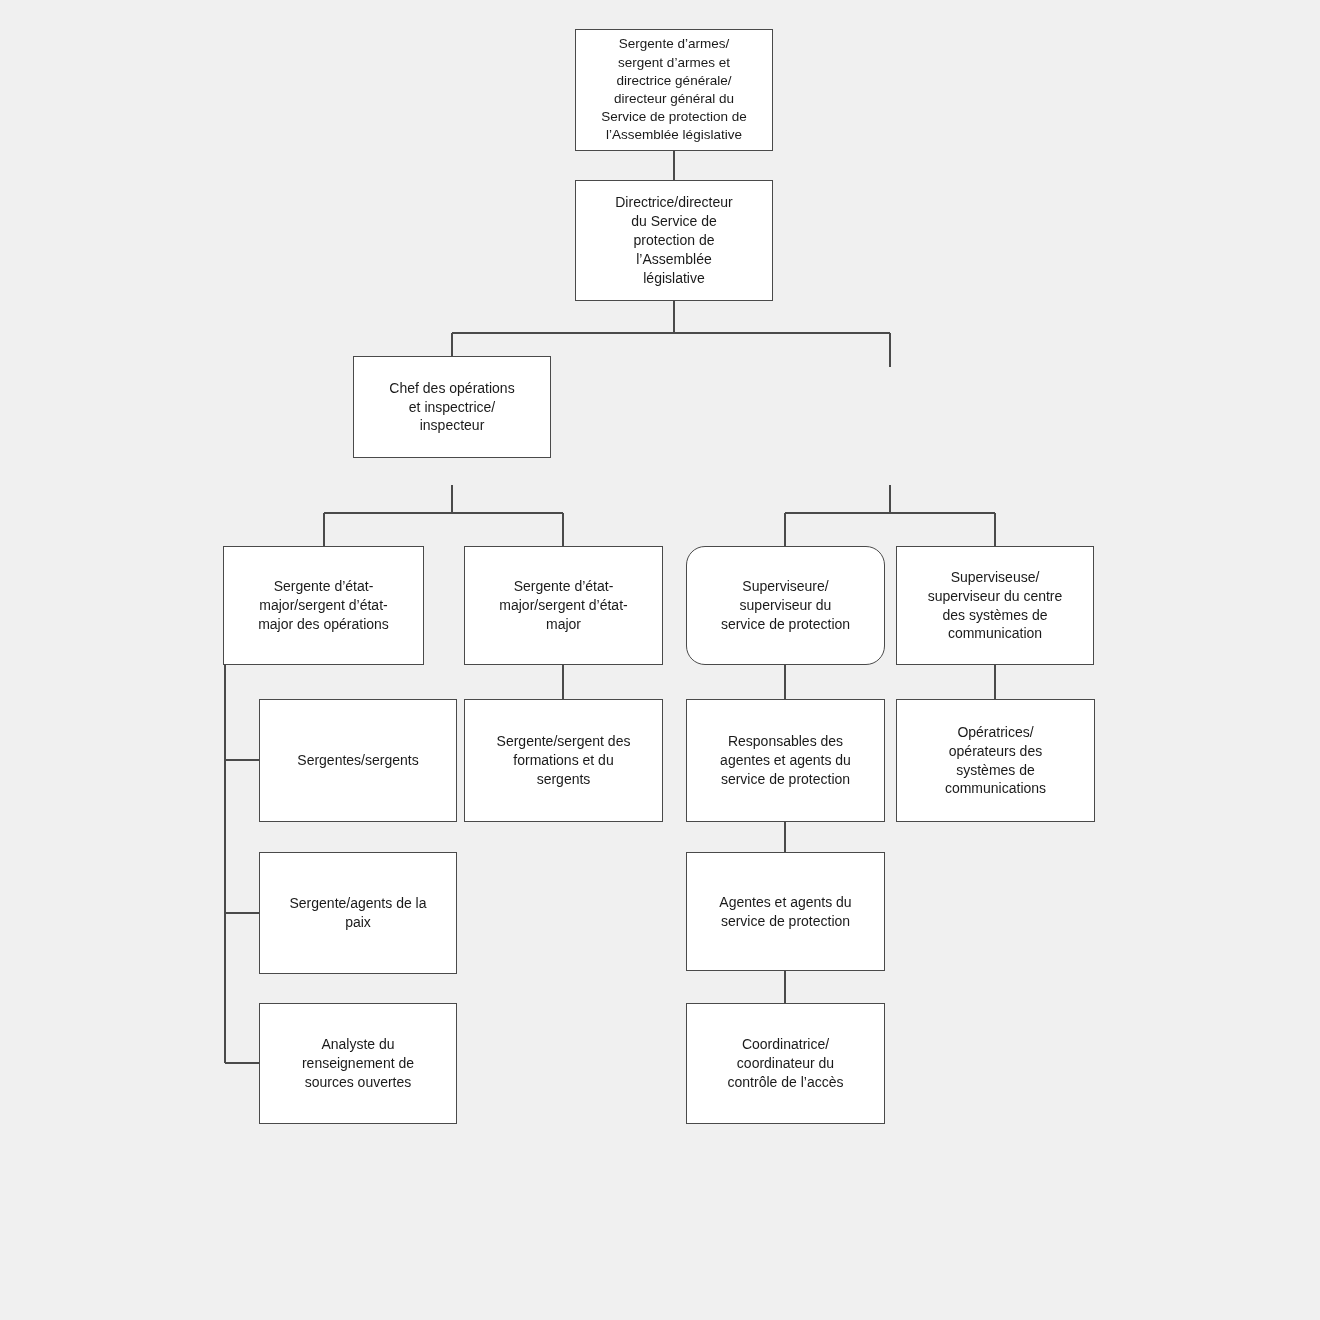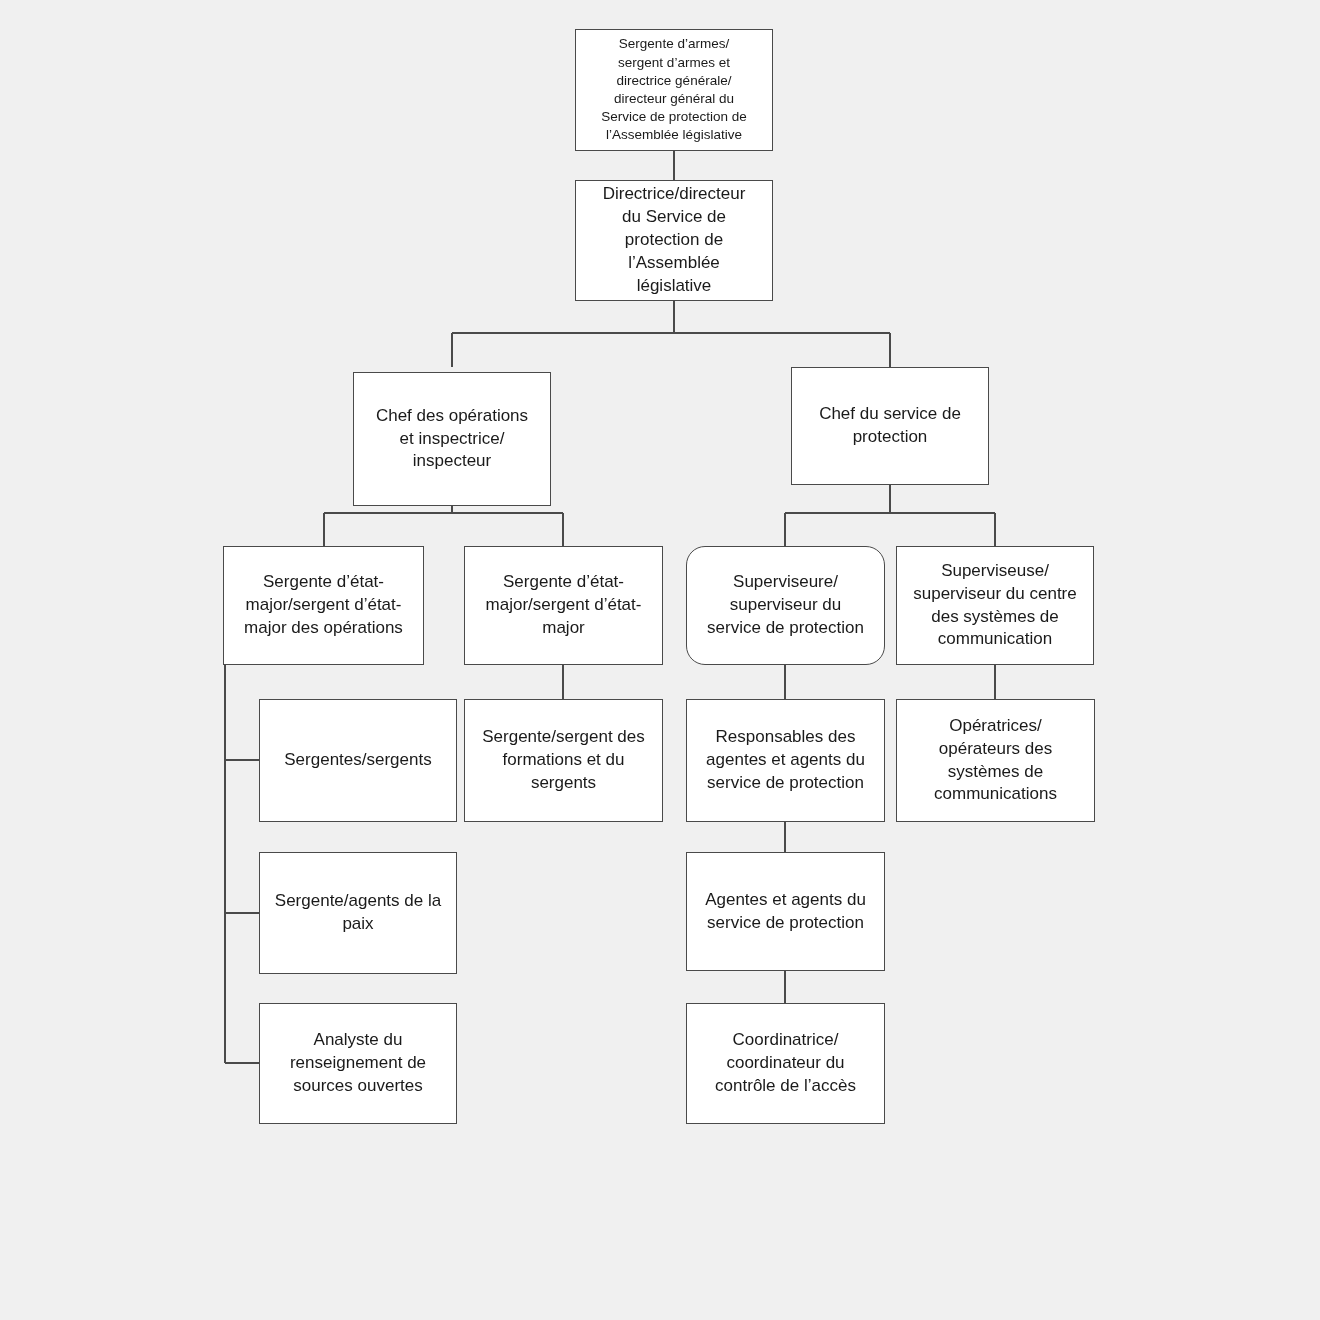--- a/index.html
+++ b/index.html
@@ -39,21 +39,21 @@
     line-height: 1.35;
     padding: 4px 8px;
     white-space: pre-line;
   }
   .node-label {
     display: block;
     width: 100%;
     white-space: pre-line;
   }
   .sz-sm { font-size: 13.5px; }
-  .sz-md { font-size: 17px; text-align: center; }
+  .sz-md { font-size: 14px; text-align: center; }
 </style>
 </head>
 <body>
 
 <div id="chart-root">
 
   <svg id="connectors" viewBox="0 0 1320 1320" width="1320" height="1320" xmlns="http://www.w3.org/2000/svg">
     <g stroke="#4a4a4a" stroke-width="1.4" fill="none" shape-rendering="crispEdges">
 
       <path d="M 674 151 L 674 180"></path>
@@ -98,30 +98,26 @@
   </div>
 
   <div class="node-box sz-md" style="left:575px; top:180px; width:198px; height:121px;">
     <span class="node-label">Directrice/directeur
 du Service de
 protection de
 l’Assemblée
 législative</span>
   </div>
 
-  <div class="node-box sz-md" style="left:353px; top:372px; width:198px; height:134px;">
+  <div class="node-box sz-md" style="left:353px; top:356px; width:198px; height:102px;">
     <span class="node-label">Chef des opérations
 et inspectrice/
 inspecteur</span>
   </div>
 
-  <div class="node-box sz-md" style="left:791px; top:367px; width:198px; height:118px;">
-    <span class="node-label">Chef du service de
-protection</span>
-  </div>
 
   <div class="node-box sz-md" style="left:223px; top:546px; width:201px; height:119px;">
     <span class="node-label">Sergente d’état-
 major/sergent d’état-
 major des opérations</span>
   </div>
 
   <div class="node-box sz-md" style="left:464px; top:546px; width:199px; height:119px;">
     <span class="node-label">Sergente d’état-
 major/sergent d’état-

